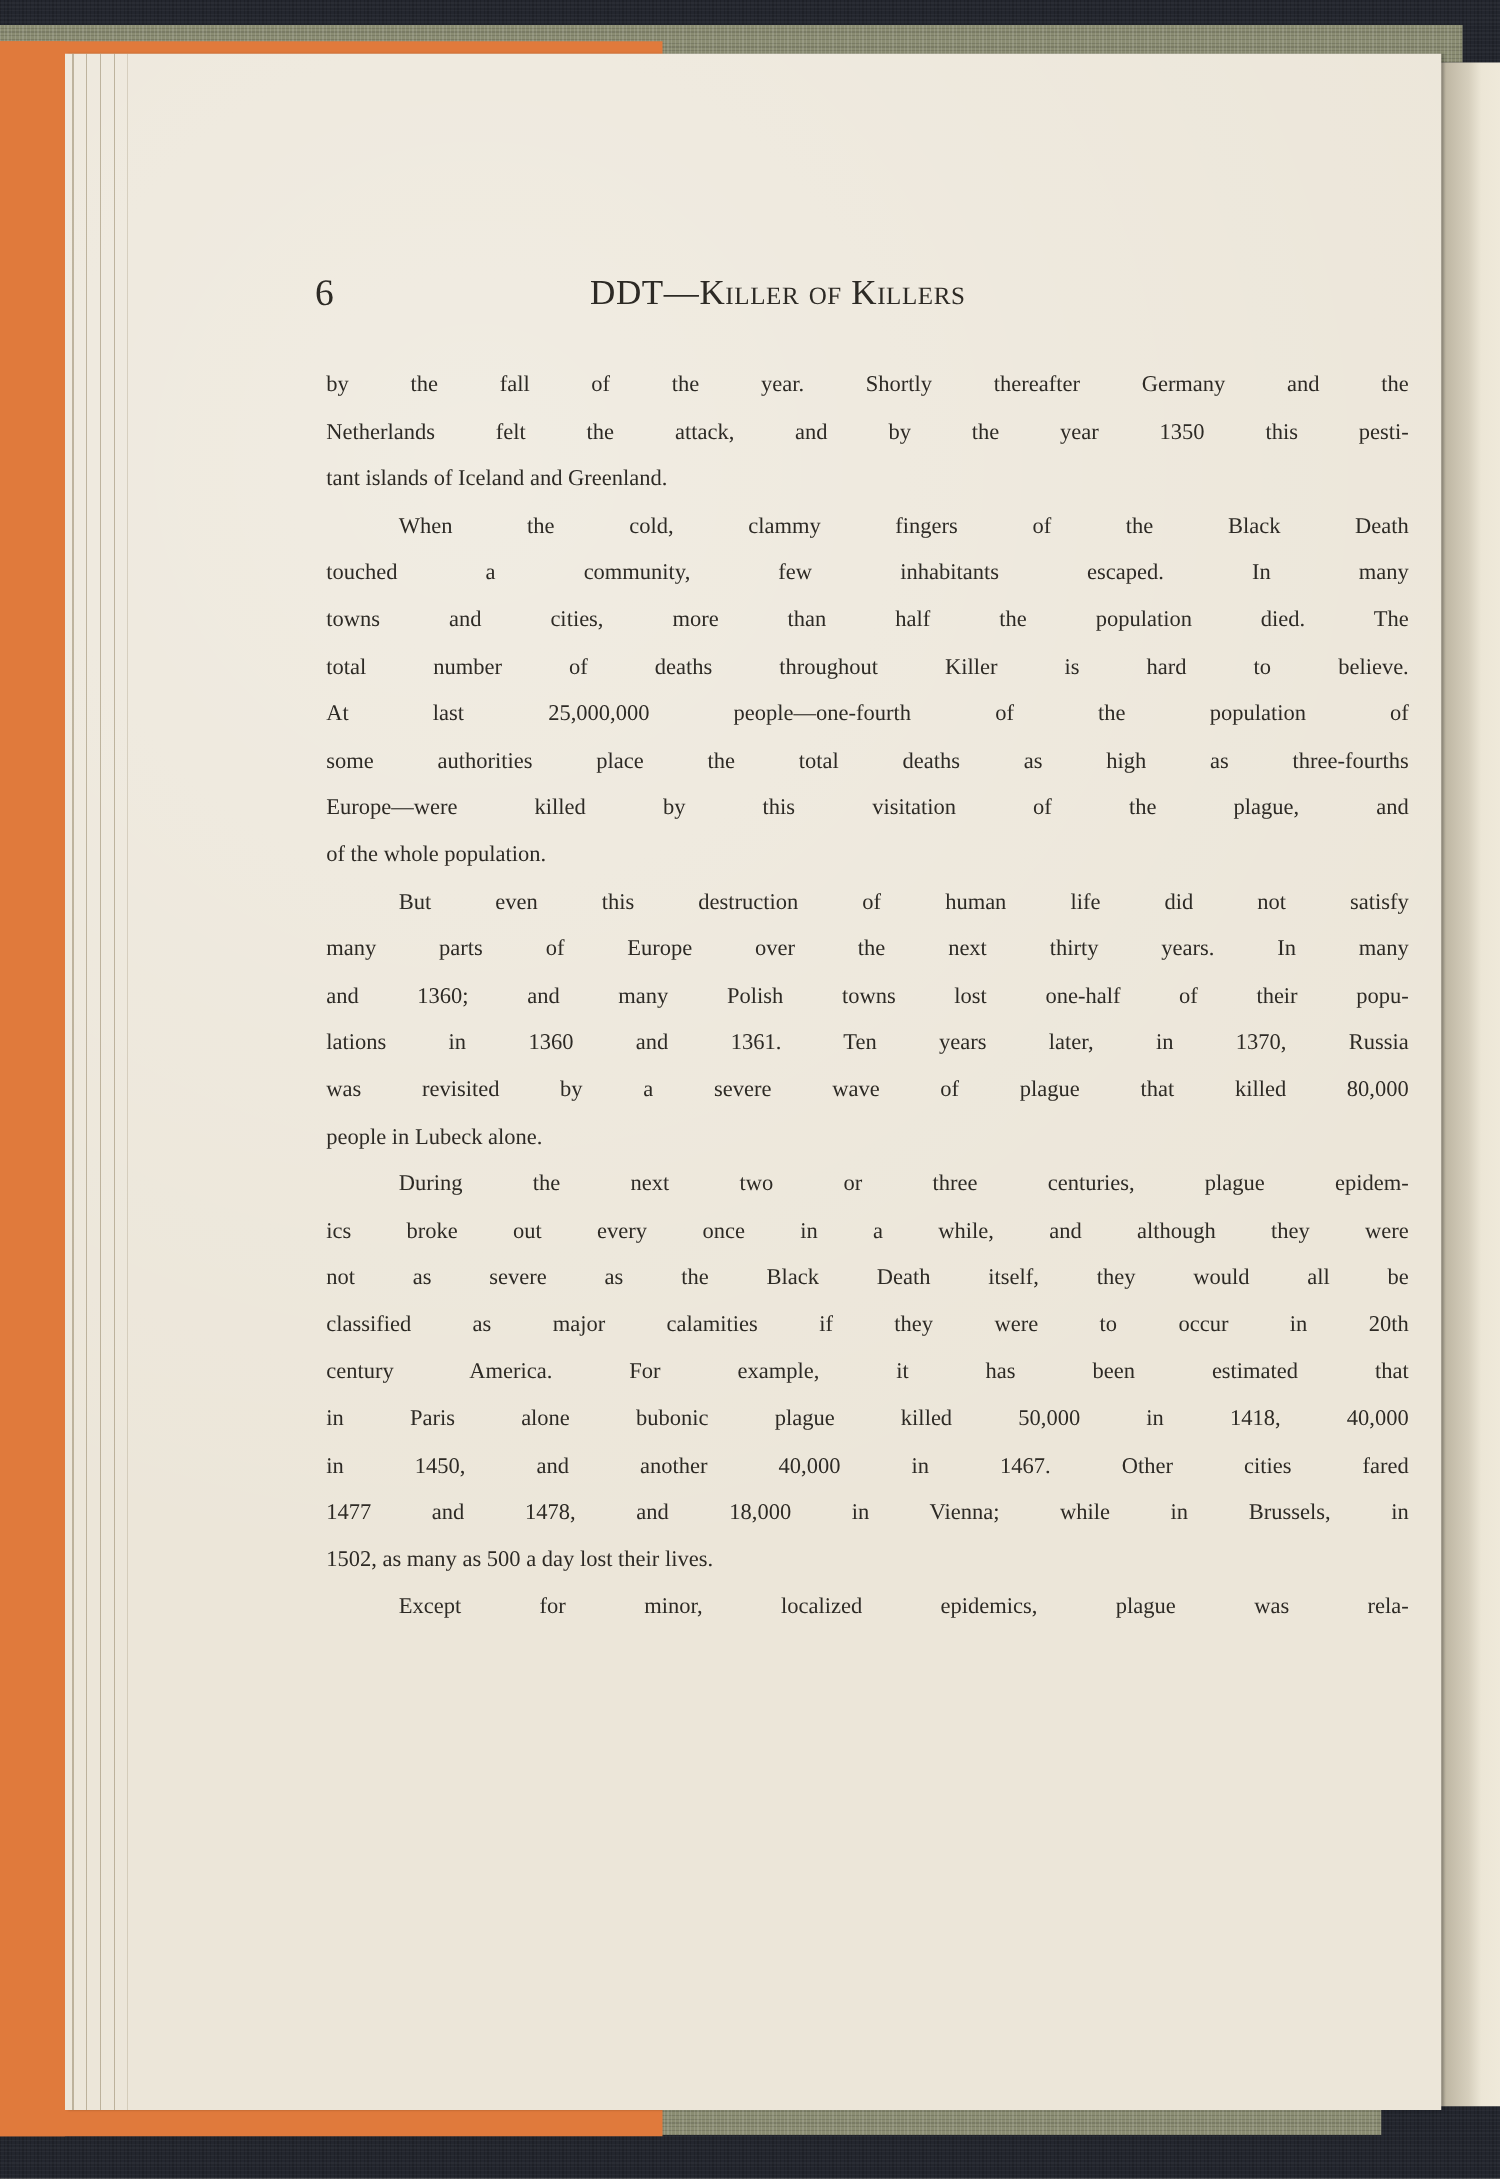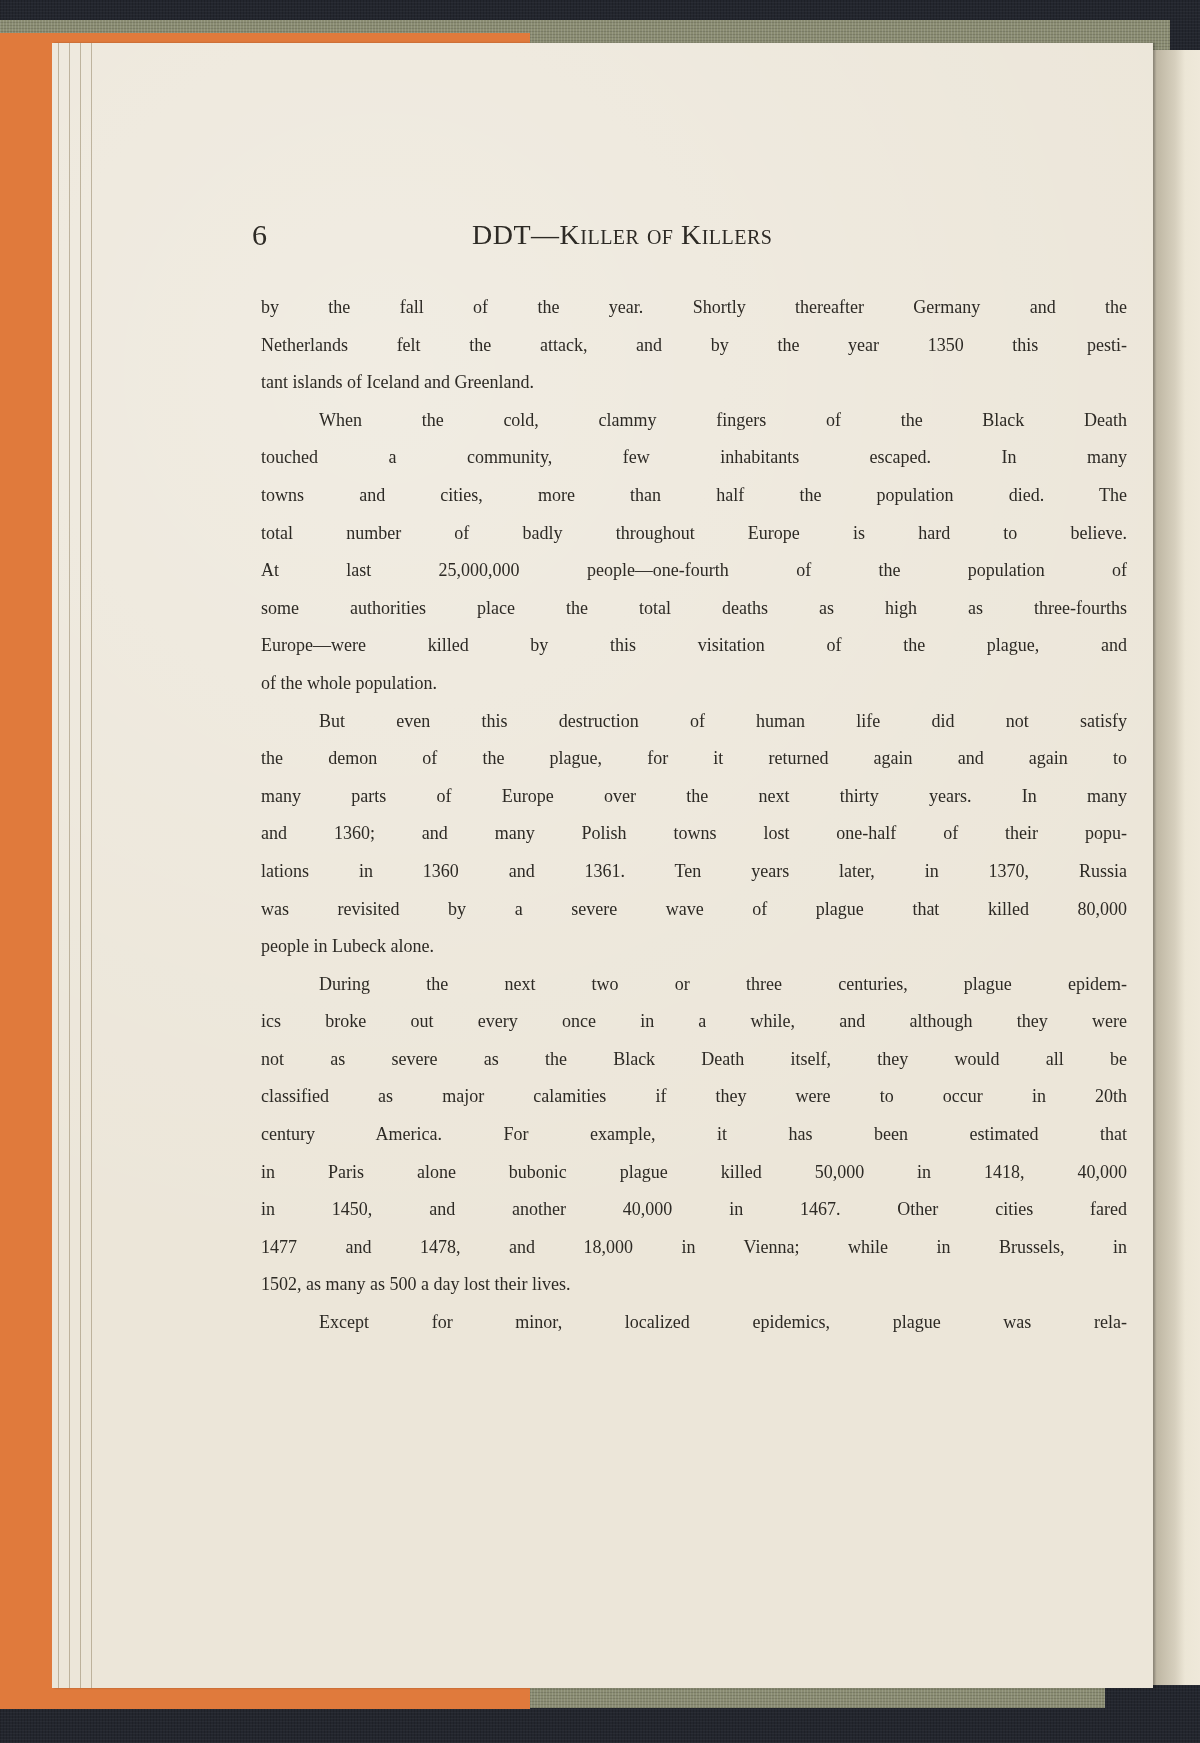--- a/index.html
+++ b/index.html
@@ -86,29 +86,28 @@
   <div class="body-text" id="body-text">
       <div>
         <span class="line">by the fall of the year.  Shortly thereafter Germany and the</span>
         <span class="line">Netherlands felt the attack, and by the year 1350 this pesti-</span>
         <span class="line last">tant islands of Iceland and Greenland.</span>
       </div>
       <div>
         <span class="line indent">When the cold, clammy fingers of the Black Death</span>
         <span class="line">touched a community, few inhabitants escaped.  In many</span>
         <span class="line">towns and cities, more than half the population died.  The</span>
-        <span class="line">total number of badly throughout Europe is hard to believe.</span>
+        <span class="line">total number of deaths throughout Killer is hard to believe.</span>
         <span class="line">At last 25,000,000 people—one-fourth of the population of</span>
         <span class="line">some authorities place the total deaths as high as three-fourths</span>
         <span class="line">Europe—were killed by this visitation of the plague, and</span>
         <span class="line last">of the whole population.</span>
       </div>
       <div>
         <span class="line indent">But even this destruction of human life did not satisfy</span>
-        <span class="line">the demon of the plague, for it returned again and again to</span>
         <span class="line">many parts of Europe over the next thirty years.  In many</span>
         <span class="line">and 1360; and many Polish towns lost one-half of their popu-</span>
         <span class="line">lations in 1360 and 1361.  Ten years later, in 1370, Russia</span>
         <span class="line">was revisited by a severe wave of plague that killed 80,000</span>
         <span class="line last">people in Lubeck alone.</span>
       </div>
       <div>
         <span class="line indent">During the next two or three centuries, plague epidem-</span>
         <span class="line">ics broke out every once in a while, and although they were</span>
         <span class="line">not as severe as the Black Death itself, they would all be</span>

